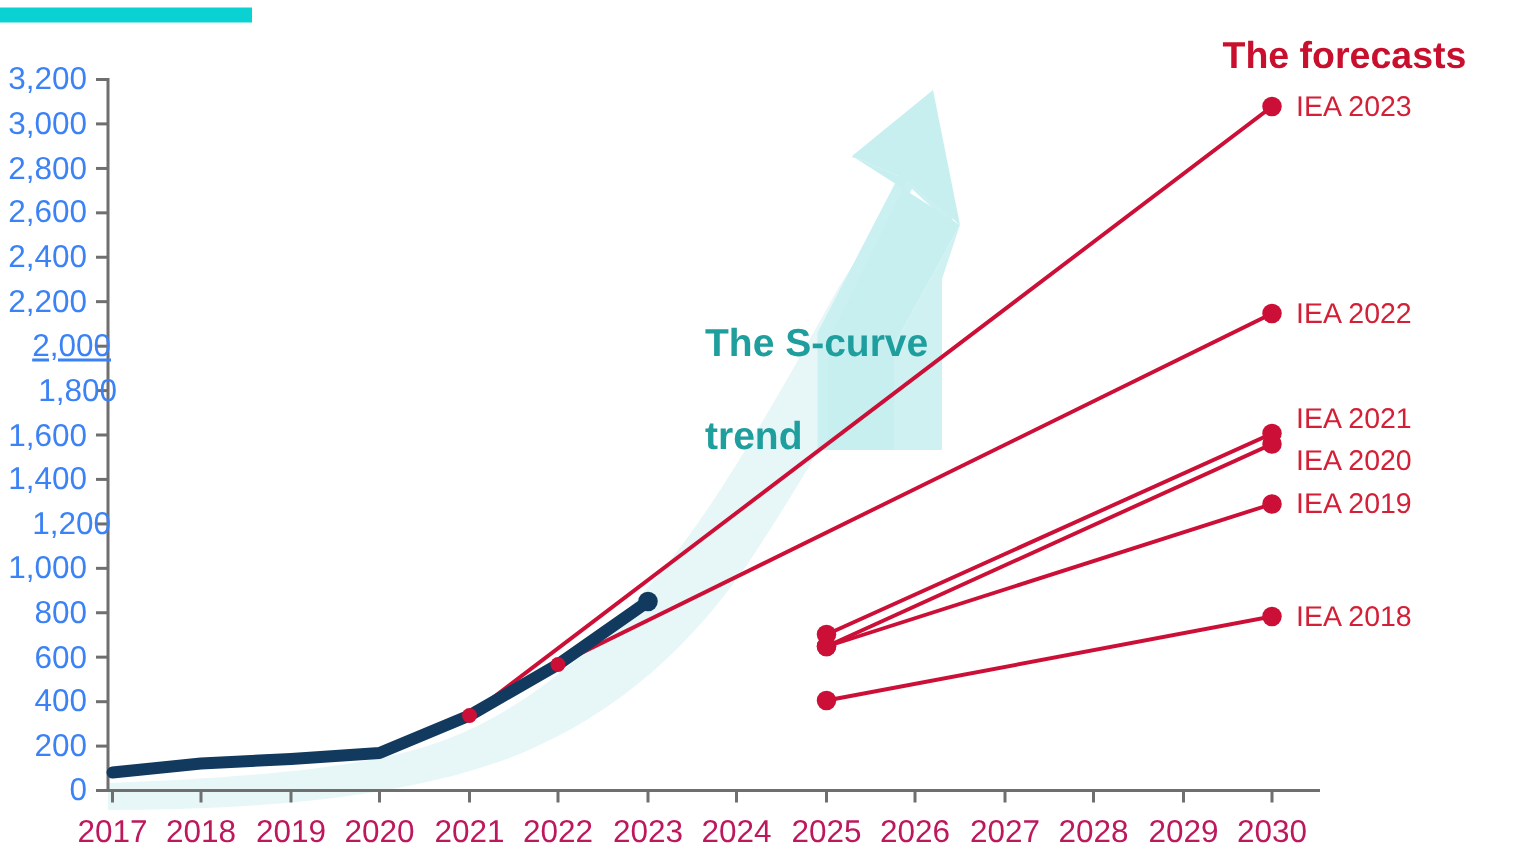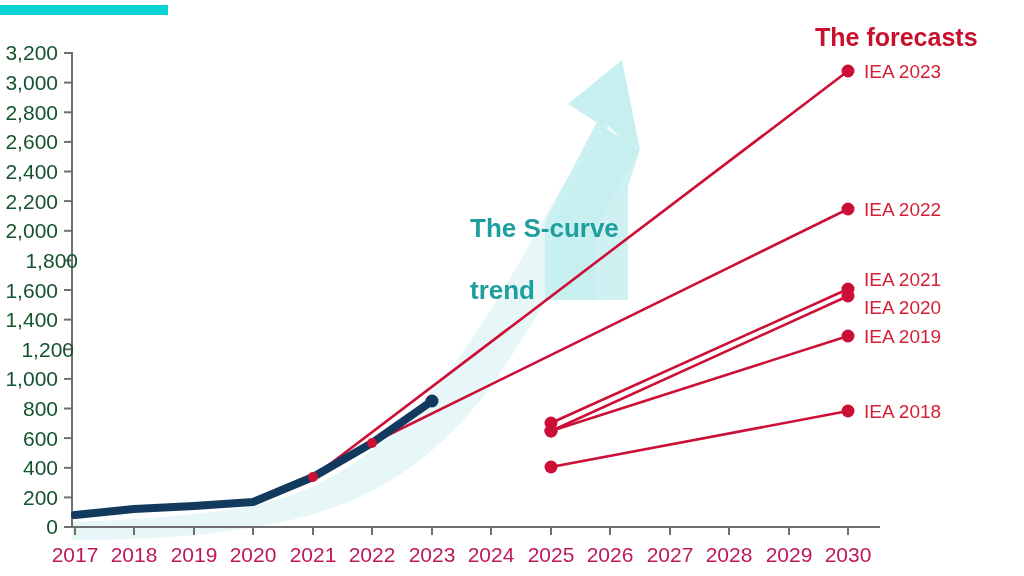--- a/index.html
+++ b/index.html
@@ -9,21 +9,21 @@
     overflow:hidden;position:relative;
   }
   #chart-root{position:absolute;left:0;top:0;width:1024px;height:576px;}
   .accent-bar{
     position:absolute;left:0;top:5px;width:168px;height:10px;
     background:#0ad2d2;
   }
   svg.plot{position:absolute;left:0;top:0;width:1024px;height:576px;}
   .ylabel{
     position:absolute;text-align:right;
-    font-size:21px;color:#14532d;font-family:"Liberation Sans", sans-serif;
+    font-size:21px;color:#3b82f6;font-family:"Liberation Sans", sans-serif;
     line-height:21px;white-space:nowrap;
   }
   .xlabel{
     position:absolute;text-align:center;
     font-size:21px;color:#be185d;font-family:"Liberation Sans", sans-serif;
     line-height:21px;white-space:nowrap;
   }
   .ann{
     position:absolute;white-space:pre-line;
   }
@@ -139,21 +139,21 @@
   <div class="ylabel" style="left:0;width:58px;top:516px;">0</div>
   <div class="ylabel" style="left:0;width:58px;top:487px;">200</div>
   <div class="ylabel" style="left:0;width:58px;top:457px;">400</div>
   <div class="ylabel" style="left:0;width:58px;top:428px;">600</div>
   <div class="ylabel" style="left:0;width:58px;top:398px;">800</div>
   <div class="ylabel" style="left:0;width:58px;top:368px;">1,000</div>
   <div class="ylabel" style="left:16px;width:58px;top:339px;">1,200</div>
   <div class="ylabel" style="left:0;width:58px;top:309px;">1,400</div>
   <div class="ylabel" style="left:0;width:58px;top:280px;">1,600</div>
   <div class="ylabel" style="left:0;width:58px;top:250px;padding-left:20px;">1,800</div>
-  <div class="ylabel" style="left:0;width:58px;top:220px;">2,000</div>
+  <div class="ylabel" style="left:16px;width:58px;top:220px;text-decoration:underline;">2,000</div>
   <div class="ylabel" style="left:0;width:58px;top:191px;">2,200</div>
   <div class="ylabel" style="left:0;width:58px;top:161px;">2,400</div>
   <div class="ylabel" style="left:0;width:58px;top:131px;">2,600</div>
   <div class="ylabel" style="left:0;width:58px;top:102px;">2,800</div>
   <div class="ylabel" style="left:0;width:58px;top:72px;">3,000</div>
   <div class="ylabel" style="left:0;width:58px;top:42px;">3,200</div>
 
   <div class="xlabel" style="left:31px;width:88px;top:544px;">2017</div>
   <div class="xlabel" style="left:90px;width:88px;top:544px;">2018</div>
   <div class="xlabel" style="left:150px;width:88px;top:544px;">2019</div>

